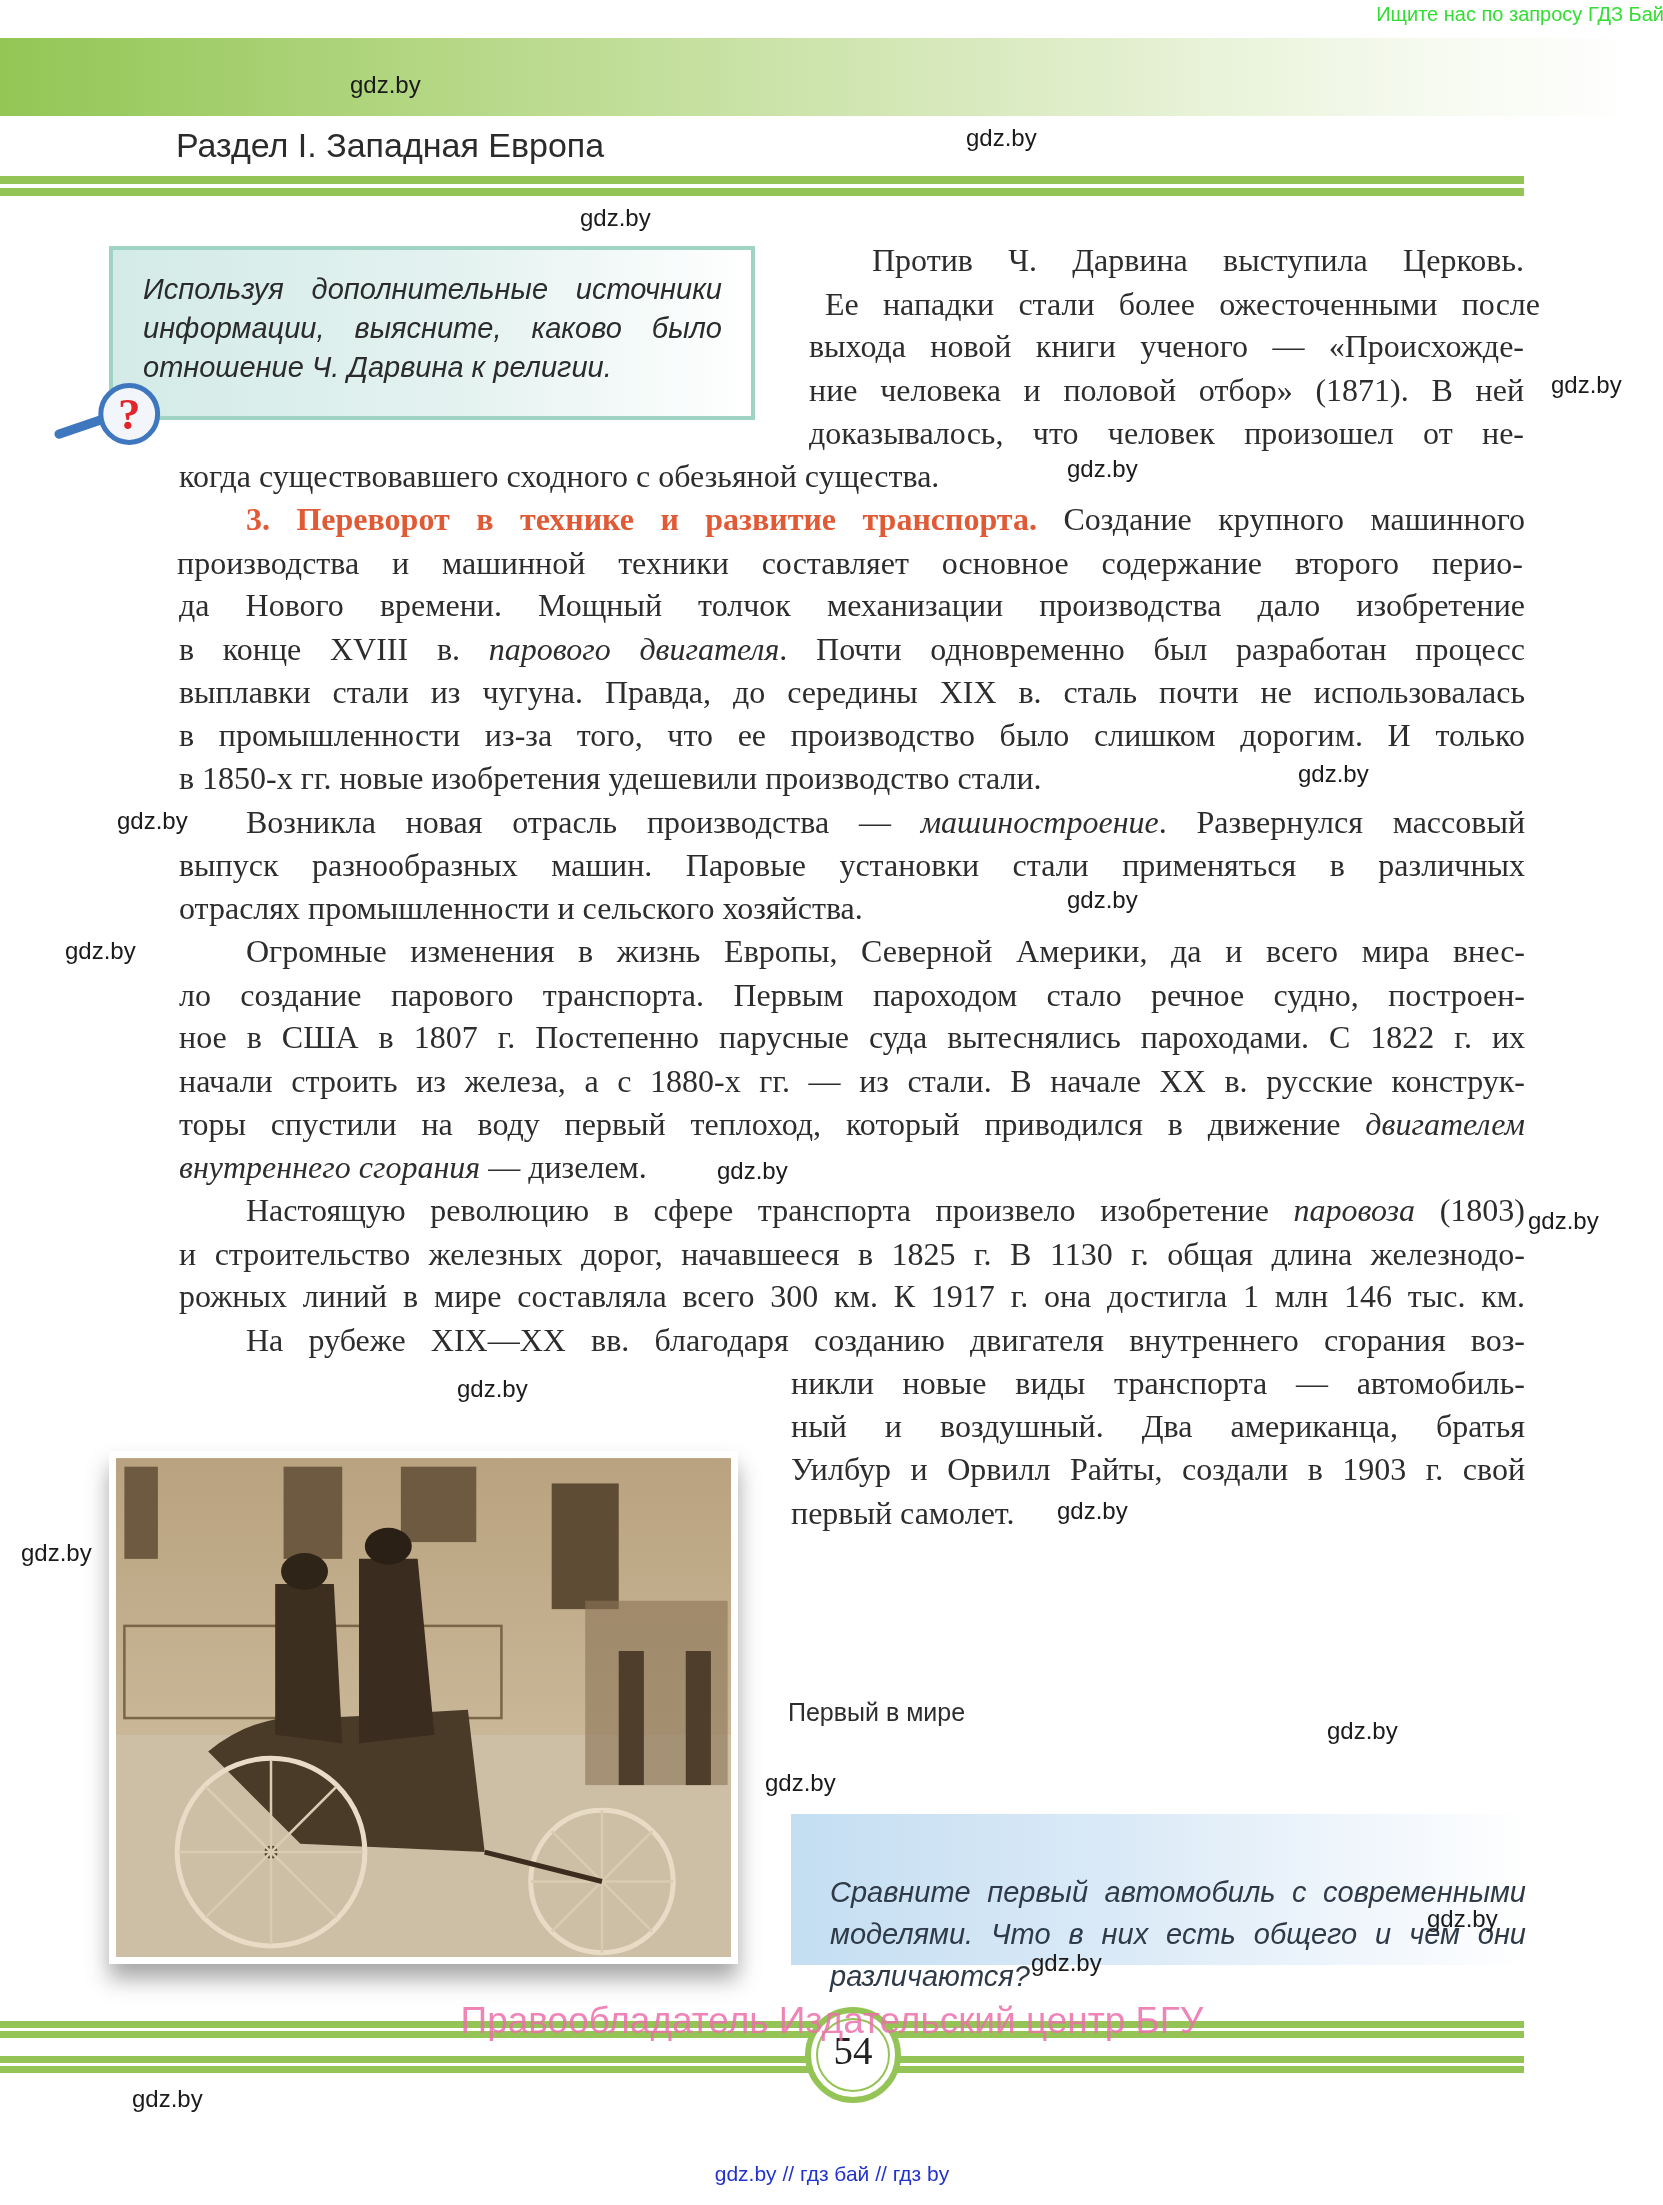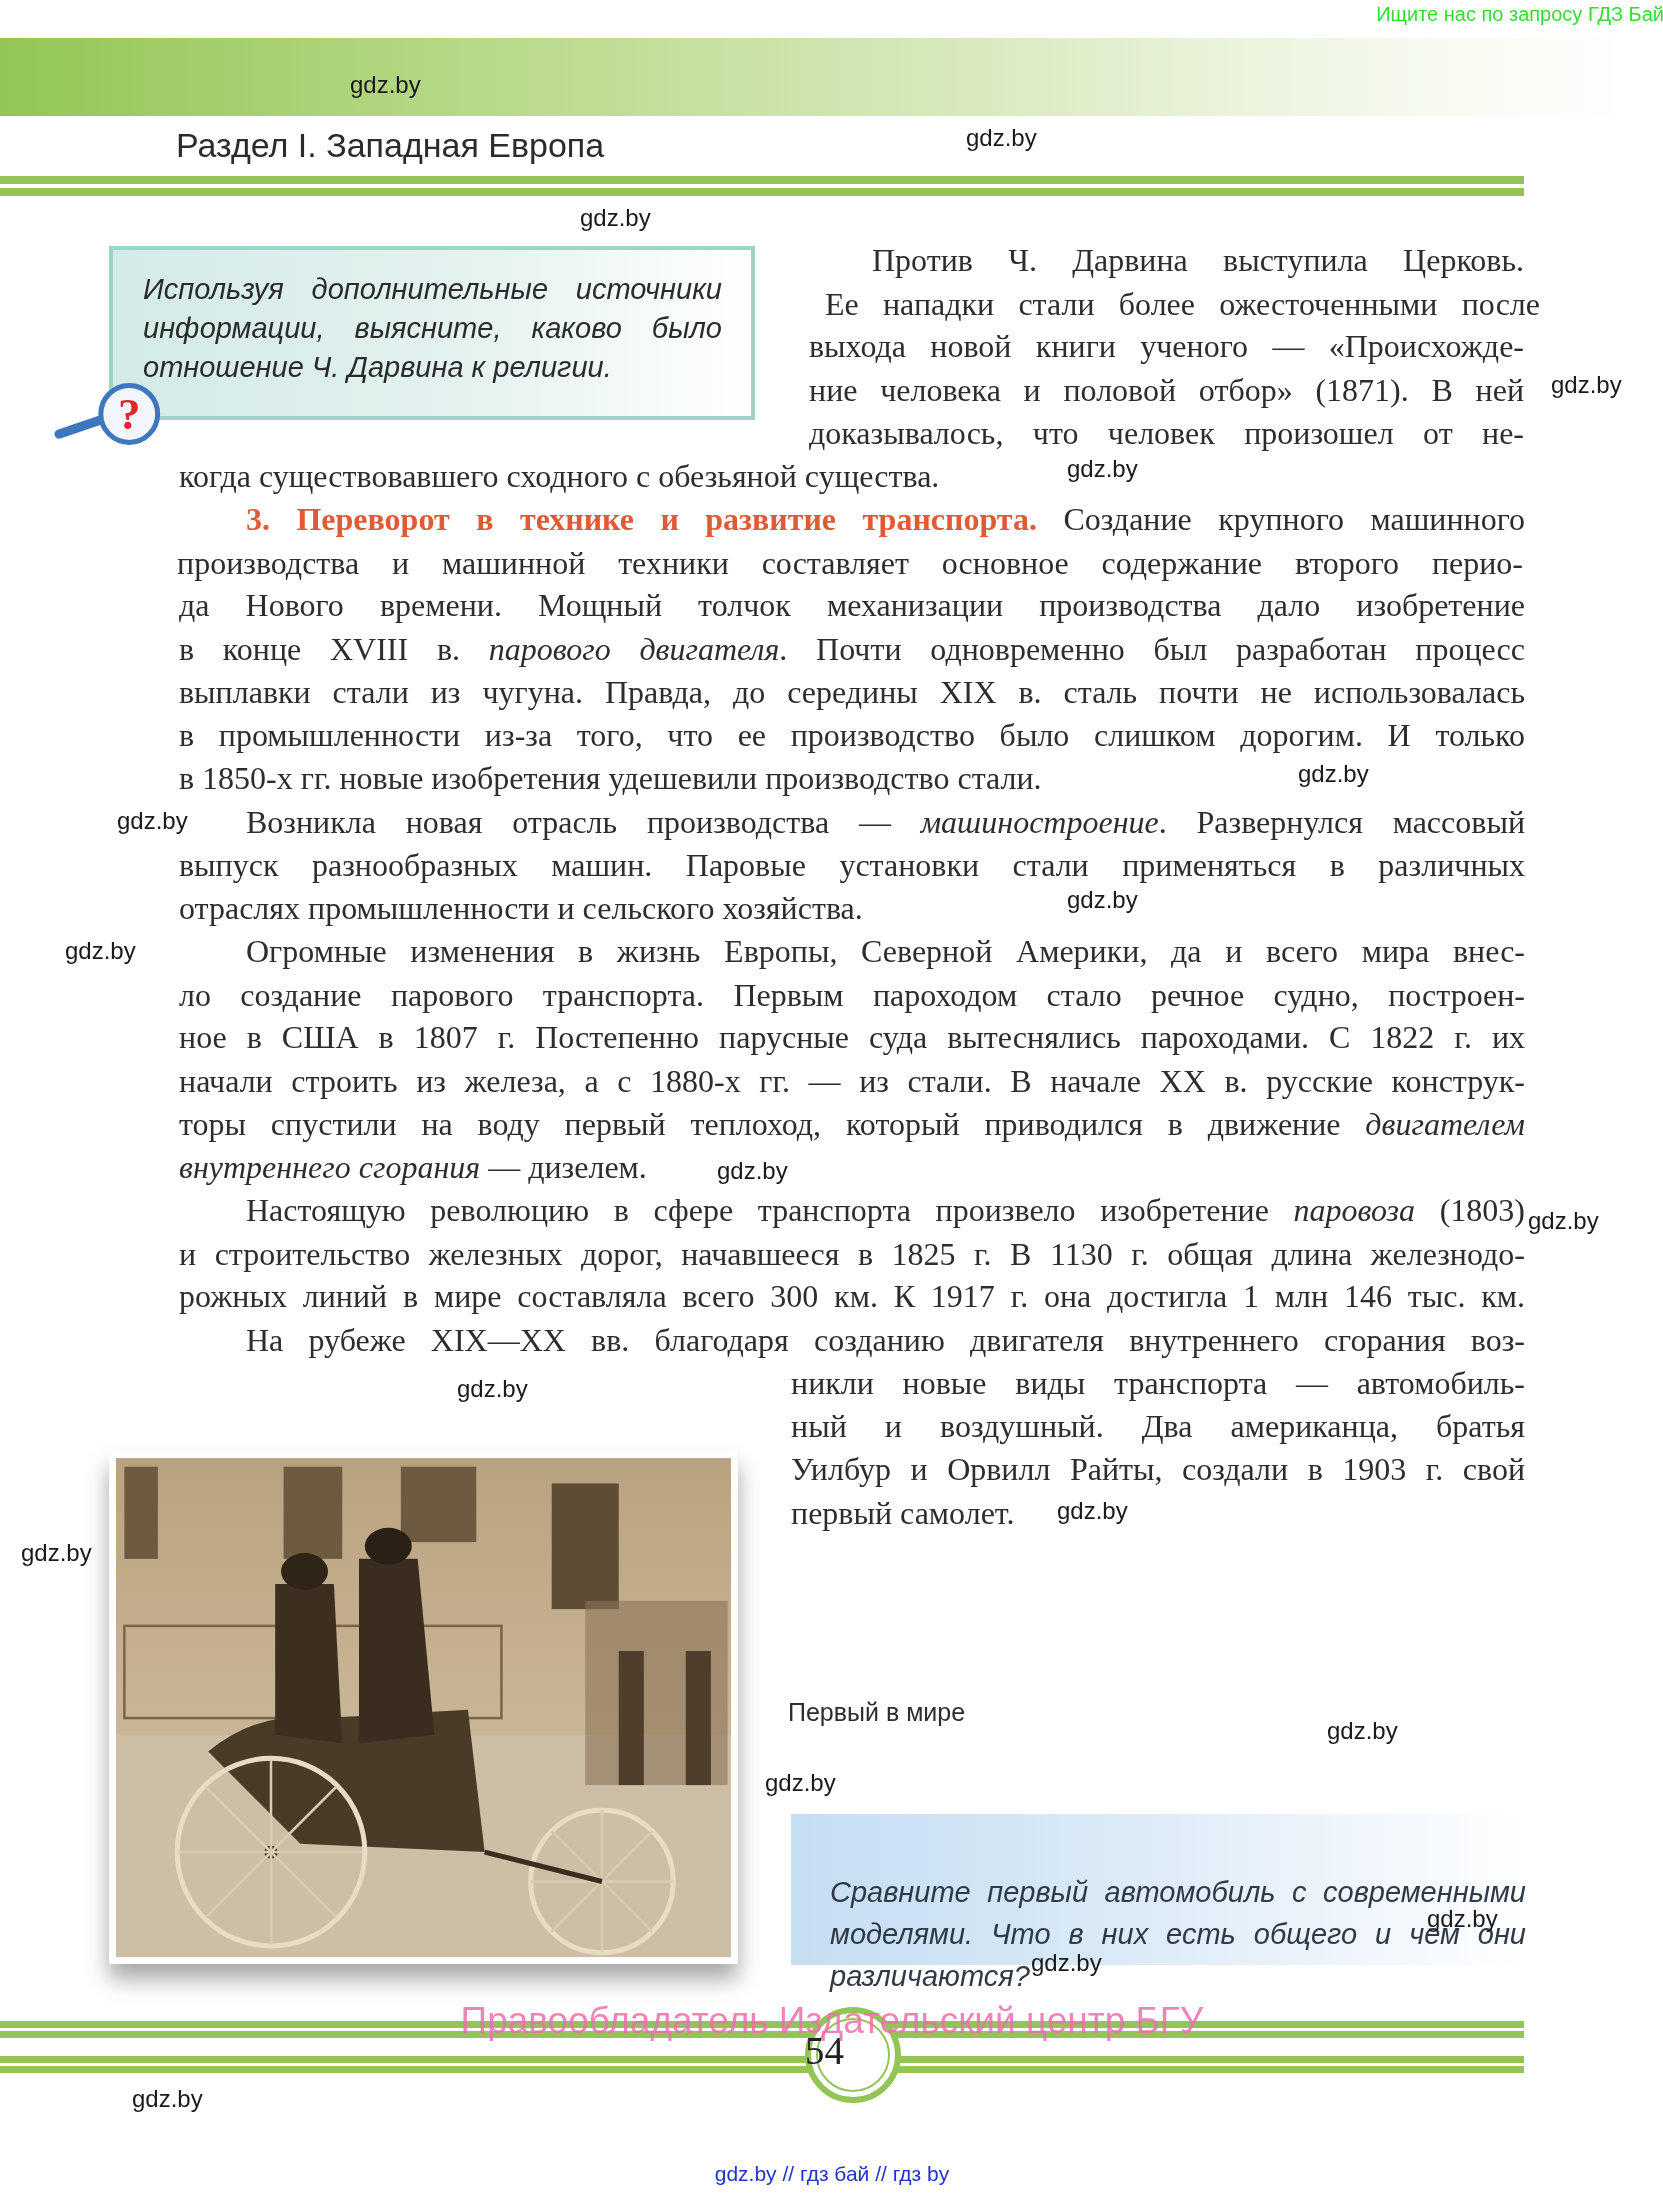--- a/index.html
+++ b/index.html
@@ -28,21 +28,21 @@
           background:linear-gradient(180deg, #cfbfa5 0%, #bba886 40%, #c8b89c 70%, #d8cbb5 100%); }
   .caption { left:788px; top:1694px; font-family:"Liberation Sans", sans-serif; font-size:25px; line-height:37px; color:#2d2d2d; }
   .cbox { left:791px; top:1814px; width:738px; height:151px;
           background:linear-gradient(to right, #c4def2 0%, #dbeaf7 45%, #f5f9fd 85%, #ffffff 100%); }
   .cbox-text { left:830px; top:1835px; width:696px; font-family:"Liberation Sans", sans-serif; font-style:italic;
           font-size:29px; line-height:42px; color:#2f3a48; text-align:justify; text-align-last:left;margin-top:36px; }
   .footer-rule { left:0; width:1524px; height:6.7px; background:#94c455; }
   .page-circle { left:805px; top:2007px; width:96px; height:96px; border-radius:50%;
           border:6.7px solid #94c455; box-sizing:border-box; background:#fff; }
   .page-circle-inner { position:absolute; left:5px; top:5px; right:5px; bottom:5px; border-radius:50%; border:2.5px solid #94c455; }
-  .page-num { left:805px; top:2028px; width:96px; font-size:39px; color:#222; }
+  .page-num { left:805px; top:2028px; width:96px; text-align:center; font-size:39px; color:#222; }
   .copyright { left:0; width:1664px; top:2000px; text-align:center; font-family:"Liberation Sans", sans-serif;
           font-size:37px; color:rgba(236,110,170,0.85); }
   .bottom-links { left:0; width:1664px; top:2162px; text-align:center; font-family:"Liberation Sans", sans-serif;
           font-size:21px; color:#2233cc; }
 </style>
 </head>
 <body>
 
 <div class="abs top-banner-text">Ищите нас по запросу ГДЗ Бай</div>
 <div class="abs green-band"></div>

